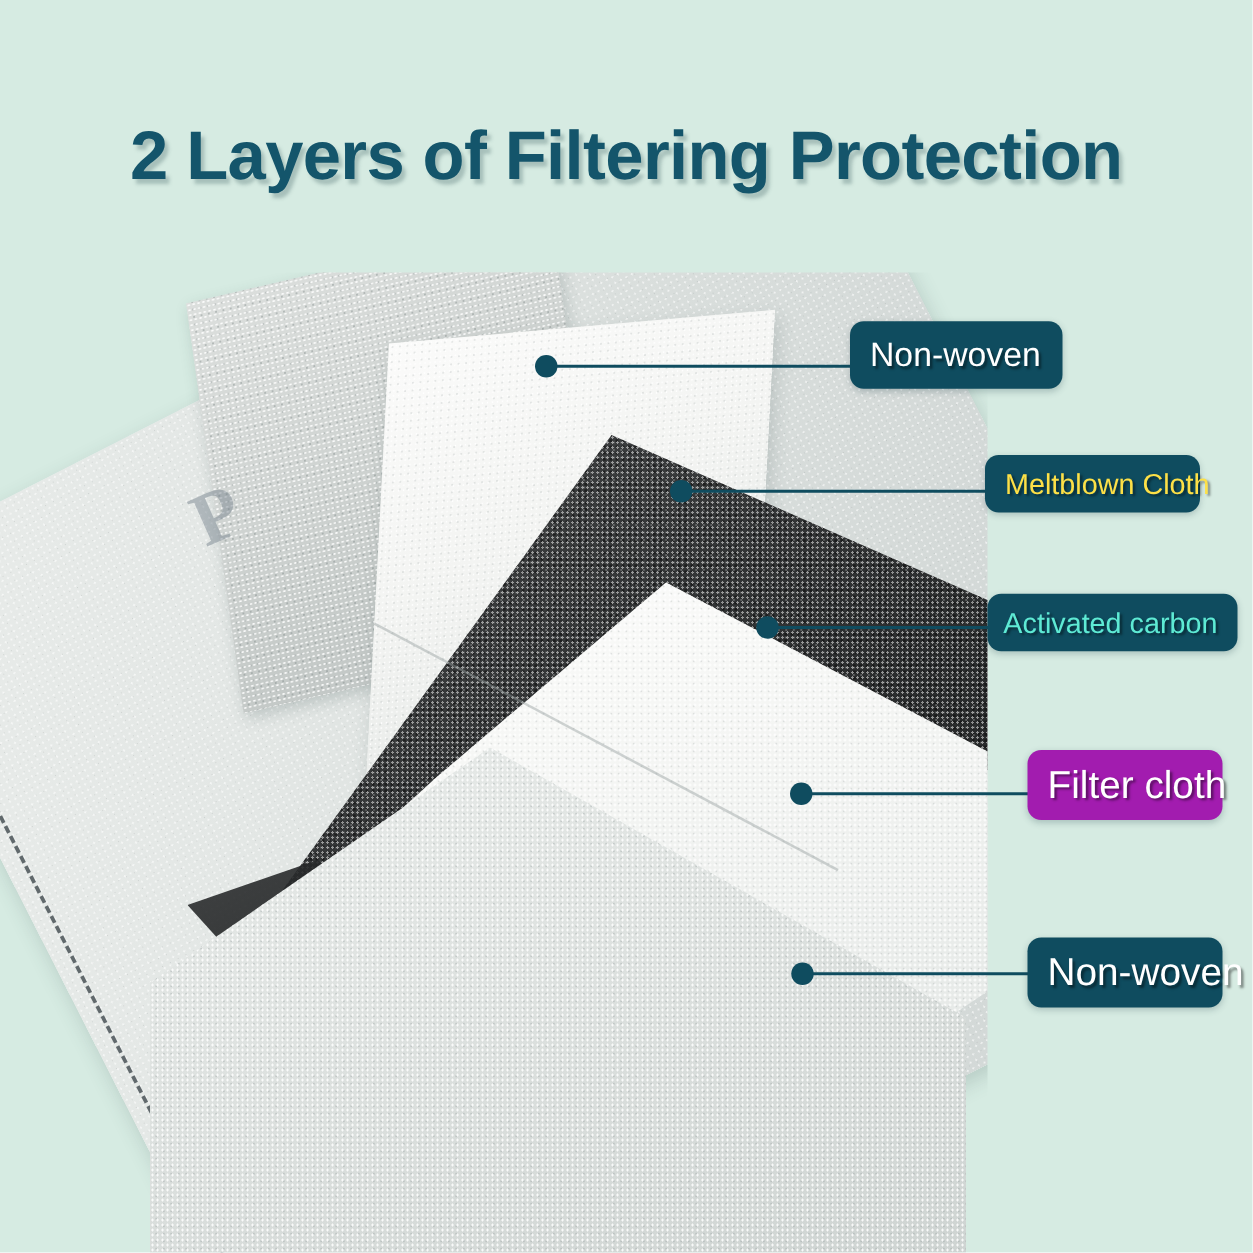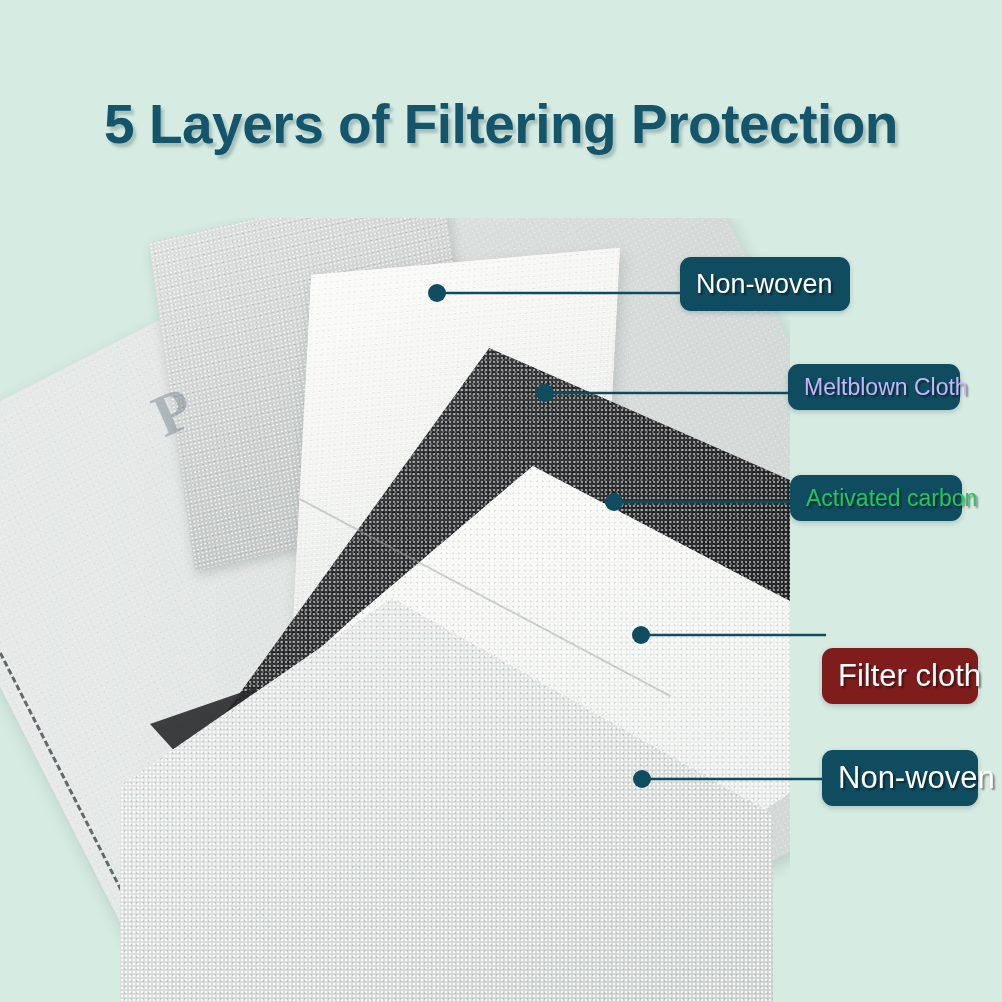--- a/index.html
+++ b/index.html
@@ -242,21 +242,21 @@
     <div class="sheet" id="sheet-filter">
       <div id="sheet-filter-tex"></div>
     </div>
     <div id="filter-crease"></div>
 
     <div class="sheet" id="sheet-nonwoven-bottom">
       <div id="sheet-nonwoven-bottom-tex"></div>
     </div>
   </div>
 
-  <div id="title" style="color: rgb(20, 85, 107);">5 Layers of Filtering Protection</div>
+  <div id="title" style="color: rgb(20, 85, 107);">2 Layers of Filtering Protection</div>
 
   <svg id="callout-layer" viewBox="0 0 1002 1002" width="1002" height="1002">
       <g>
         <line x1="441" y1="293" x2="684" y2="293" stroke="#0f4c5f" stroke-width="2.5"></line>
         <circle cx="437" cy="293" r="9" fill="#0f4c5f"></circle>
       </g>
       <g>
         <line x1="549" y1="393" x2="792" y2="393" stroke="#0f4c5f" stroke-width="2.5"></line>
         <circle cx="545" cy="393" r="9" fill="#0f4c5f"></circle>
       </g>
@@ -271,27 +271,27 @@
       <g>
         <line x1="646" y1="779" x2="826" y2="779" stroke="#0f4c5f" stroke-width="2.5"></line>
         <circle cx="642" cy="779" r="9" fill="#0f4c5f"></circle>
       </g>
     </svg>
 
   <div id="badge-layer">
       <div class="badge" style="left: 680px; top: 257px; width: 170px; height: 54px; background: rgb(15, 76, 95); color: rgb(255, 255, 255); font-size: 27px;">
         <span>Non-woven</span>
       </div>
-      <div class="badge" style="left: 788px; top: 364px; width: 172px; height: 46px; background: rgb(15, 76, 95); color: #c4b5fd; font-size: 23px;">
+      <div class="badge" style="left: 788px; top: 364px; width: 172px; height: 46px; background: rgb(15, 76, 95); color: #fde047; font-size: 23px;">
         <span>Meltblown Cloth</span>
       </div>
-      <div class="badge" style="left: 790px; top: 475px; width: 172px; height: 46px; background: rgb(15, 76, 95); color: #22c55e; font-size: 23px;">
+      <div class="badge" style="left: 790px; top: 475px; width: 200px; height: 46px; background: rgb(15, 76, 95); color: #5eead4; font-size: 23px; justify-content: flex-end;">
         <span>Activated carbon</span>
       </div>
-      <div class="badge" style="left: 822px; top: 600px; width: 156px; height: 56px; background: #7f1d1d; color: rgb(255, 255, 255); font-size: 31px; margin-top: 48px;">
+      <div class="badge" style="left: 822px; top: 600px; width: 156px; height: 56px; background: #a21caf; color: rgb(255, 255, 255); font-size: 31px;">
         <span>Filter cloth</span>
       </div>
       <div class="badge" style="left: 822px; top: 750px; width: 156px; height: 56px; background: rgb(15, 76, 95); color: rgb(255, 255, 255); font-size: 31px;">
         <span>Non-woven</span>
       </div>
     </div>
 
 </div>
 
 </body></html>

